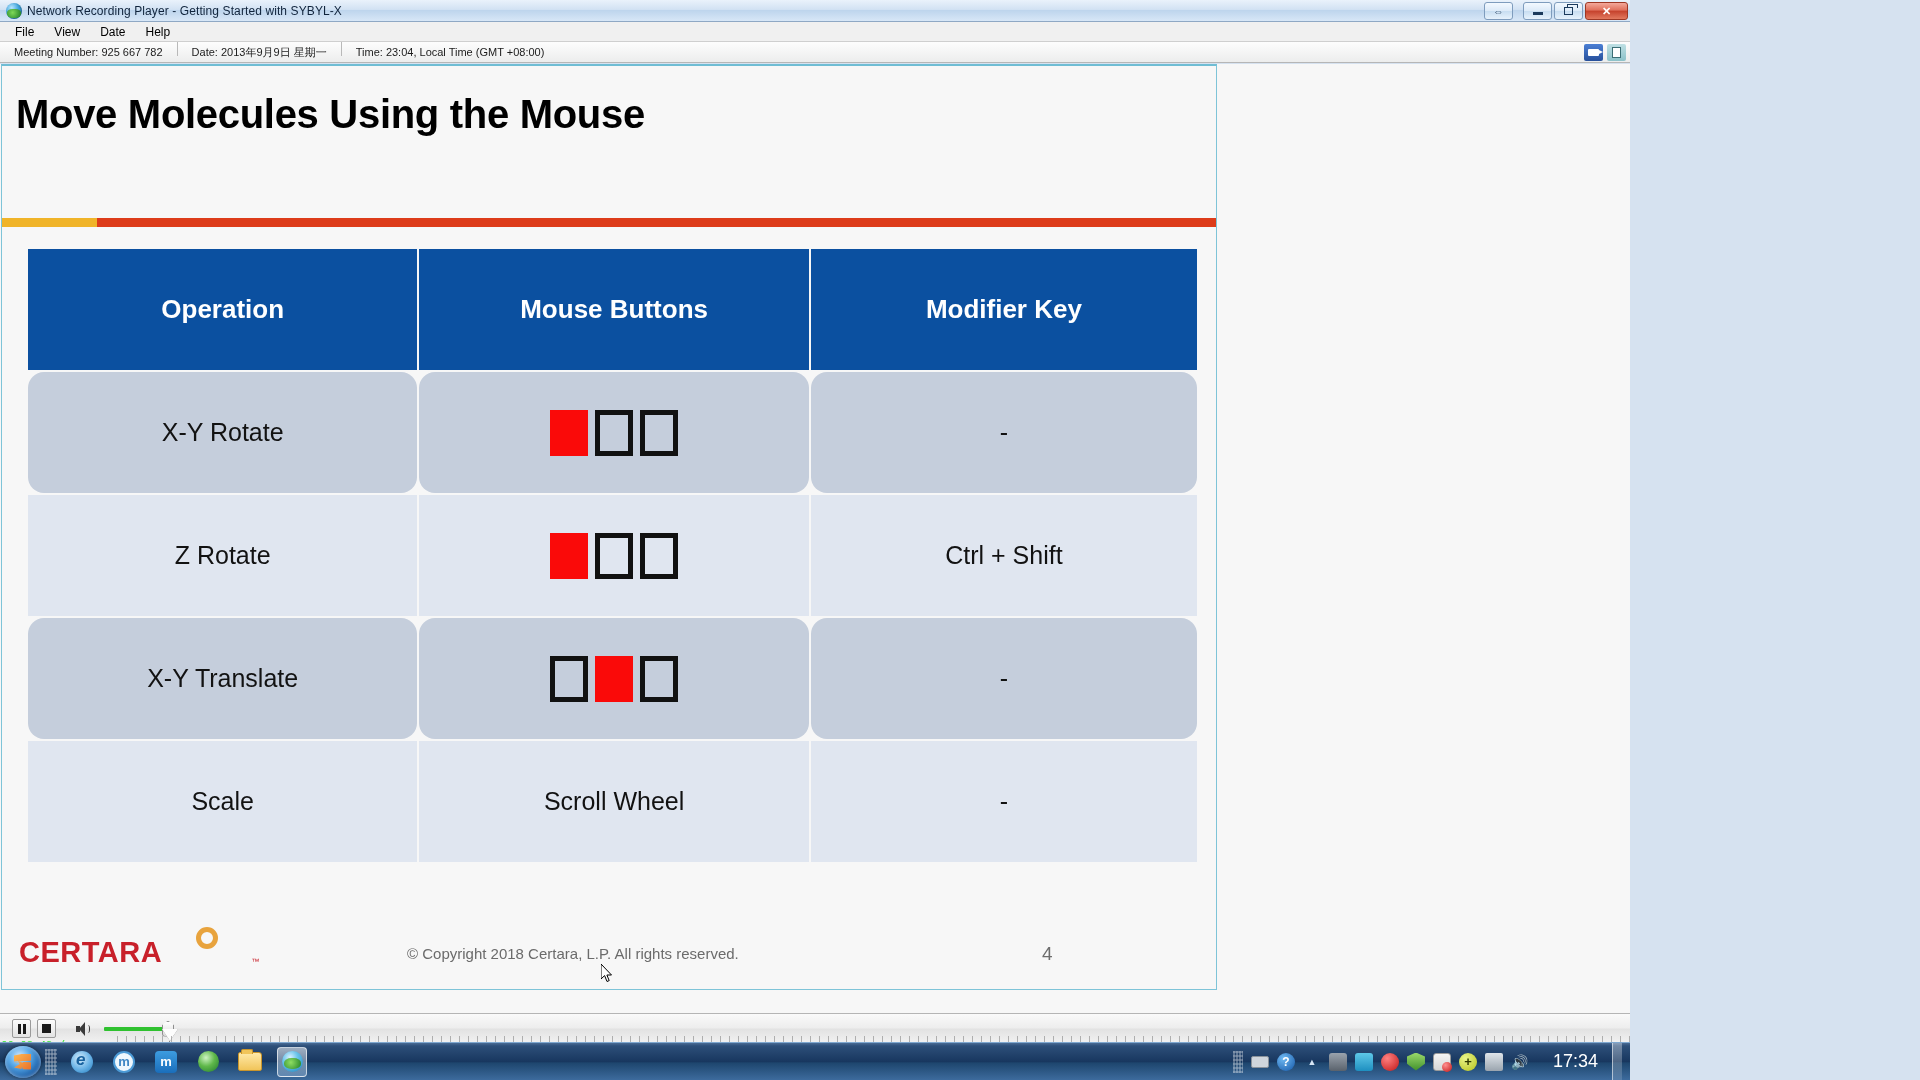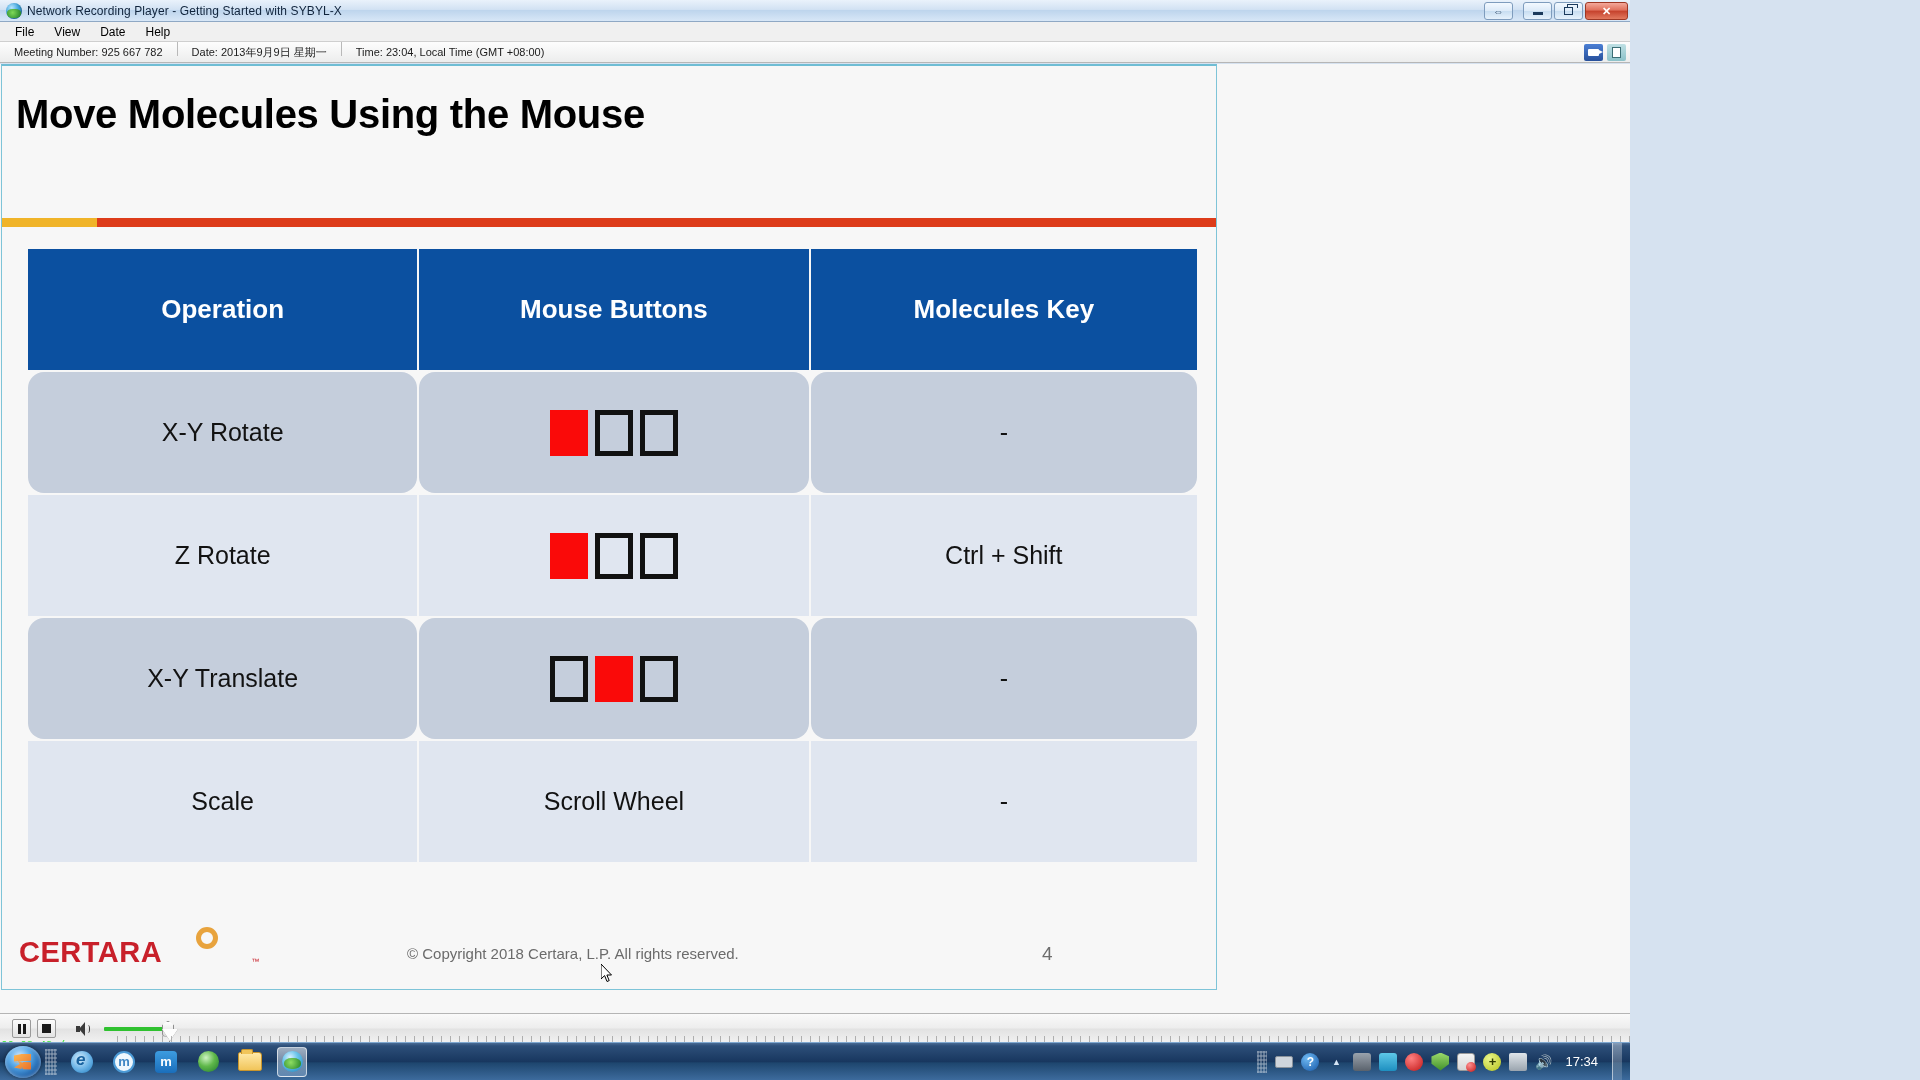--- a/index.html
+++ b/index.html
@@ -233,21 +233,21 @@
   .tr-red { background: radial-gradient(circle at 35% 30%, #ff8080, #c01616); border-radius:50%; }
   .tr-shield { background: linear-gradient(to bottom,#9ad86a,#3f8f2a);
                clip-path: polygon(50% 0, 100% 22%, 100% 62%, 50% 100%, 0 62%, 0 22%); }
   .tr-flag { background: linear-gradient(to bottom,#f4f4f4,#d6d6d6); border:1px solid #9a9a9a; position:relative; }
   .tr-flag::after{content:"";position:absolute;right:-2px;bottom:-2px;width:10px;height:10px;border-radius:50%;
                   background: radial-gradient(circle at 35% 30%, #ff9090, #c21414);}
   .tr-plus { background: radial-gradient(circle at 35% 30%, #e9f58a, #b5c21a); border-radius:50%;
              color:#2f3a00; font-weight:bold; font-size:13px; }
   .tr-net { background: linear-gradient(to bottom,#dfe5ea,#9aa4ae); border-radius:2px; }
   .tr-vol { color:#eaf3fb; font-size: 14px; }
-  .tray-time { color: #fff; font-size: 13px; margin-left: 4px; }
+  .tray-time { color: #fff; font-size: 18px; margin-left: 16px; }
   .show-desktop { width: 10px; height: 38px; margin-left: 6px;
                   background: linear-gradient(to bottom, rgba(255,255,255,.35), rgba(255,255,255,.12));
                   border-left: 1px solid rgba(255,255,255,.55); }
 
   
   .cursor { position: absolute; left: 601px; top: 900px; width: 12px; height: 19px; }
   .cursor svg { display:block; }
 </style>
 </head>
 <body>
@@ -303,21 +303,21 @@
       <div class="divider">
         <div class="seg-yellow"></div>
         <div class="seg-red"></div>
       </div>
 
       <table class="tbl">
         <thead>
           <tr>
             <th class="col-op">Operation</th>
             <th class="col-mb">Mouse Buttons</th>
-            <th class="col-mk">Molecules Key</th>
+            <th class="col-mk">Modifier Key</th>
           </tr>
         </thead>
         <tbody>
           <tr class="odd">
             <td>X-Y Rotate</td>
             <td>
               <div class="mouse-icons">
                 <span class="mbtn on"></span>
                 <span class="mbtn off"></span>
                 <span class="mbtn off"></span>

